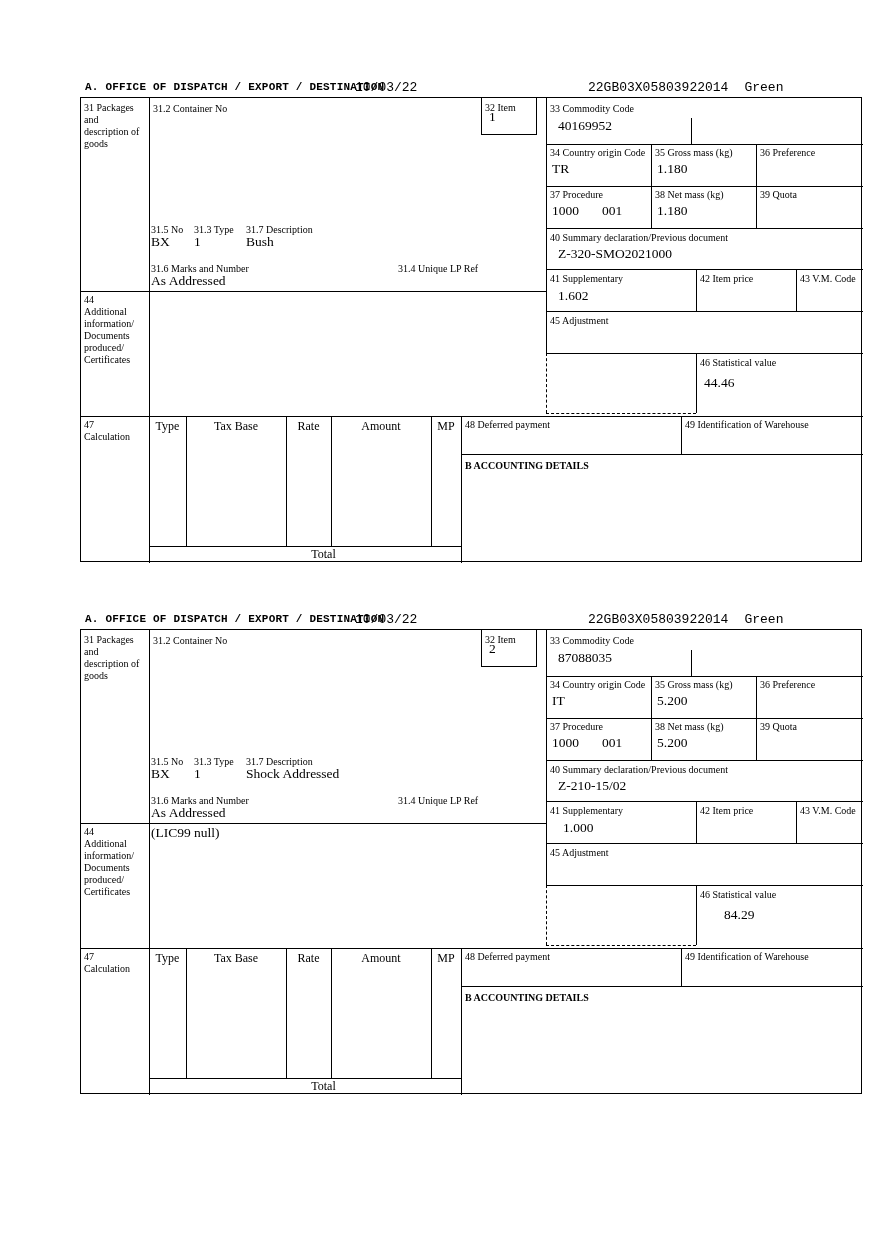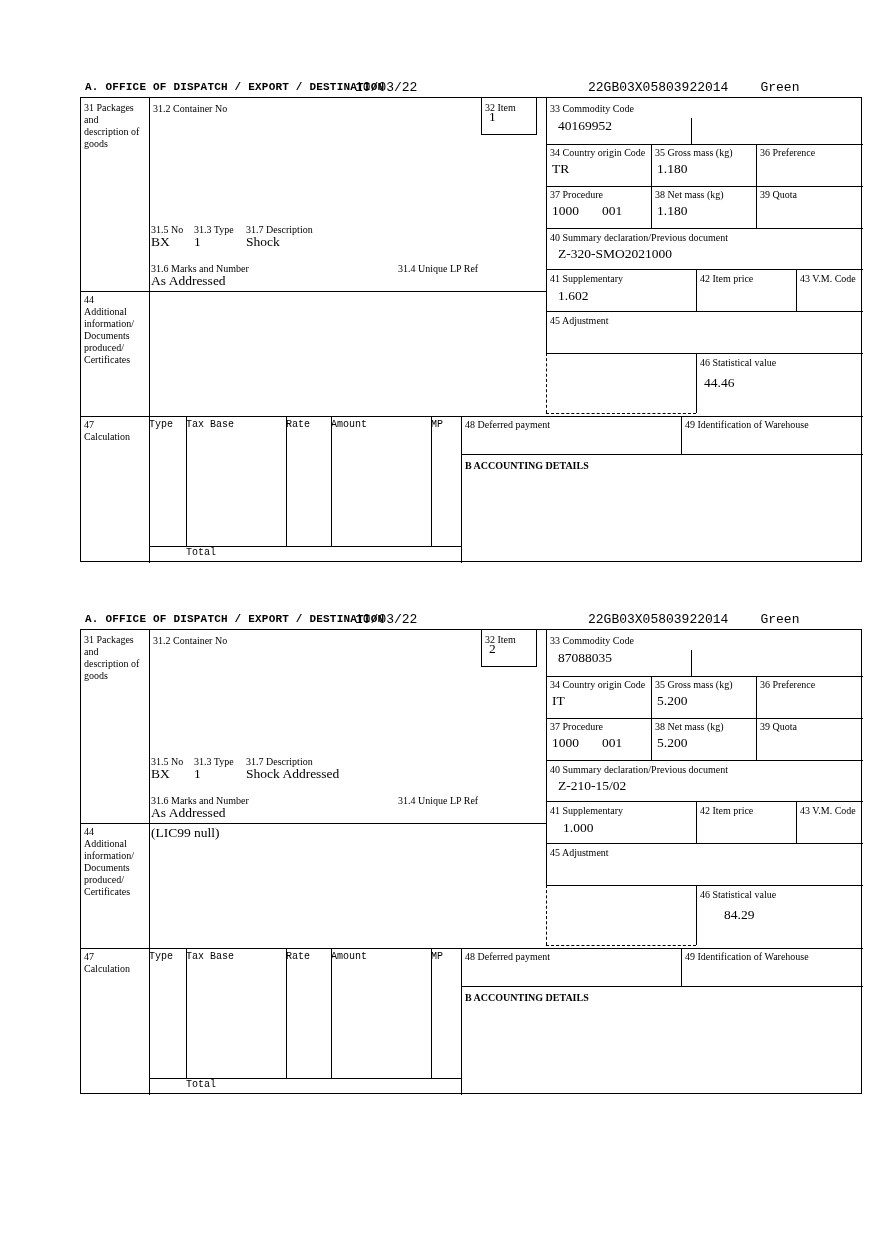--- a/index.html
+++ b/index.html
@@ -5,32 +5,32 @@
   html,body{margin:0;padding:0;}
   body{
     width:882px;height:1250px;position:relative;background:#ffffff;
     font-family:"Liberation Serif", serif;color:#000;
   }
   .sheet{position:absolute;left:80px;width:782px;}
   .hdr{position:relative;height:17px;font-family:Liberation Mono, monospace;}
   .hdr-office{position:absolute;left:5px;top:1px;font-weight:bold;font-size:11px;letter-spacing:.2px;white-space:nowrap;}
   .hdr-date{position:absolute;left:275px;top:0;font-size:13px;white-space:nowrap;}
   .hdr-ref{position:absolute;left:508px;top:0;font-size:13px;white-space:nowrap;}
-  .hdr-status{margin-left:32px;}
+  .hdr-status{margin-left:16px;}
   .form{position:absolute;left:0;top:17px;width:782px;height:465px;border:1px solid #000;box-sizing:border-box;}
   .form i{display:block;position:absolute;}
   .v{width:1px;background:#000;}
   .vd{width:0;border-left:1px dashed #000;}
   .h{height:1px;background:#000;}
   .hd{height:0;border-top:1px dashed #000;}
   .lbl{position:absolute;font-size:10px;line-height:1.2;white-space:nowrap;}
   .wrap{white-space:normal;}
   .blk{display:block;}
   .val{position:absolute;font-size:13.5px;line-height:1.1;white-space:nowrap;}
-  .colh{position:absolute;font-size:10px;font-family:Liberation Mono, monospace;}
+  .colh{position:absolute;font-size:12px;text-align:center;}
   .bold{font-weight:bold;}
 </style>
 </head>
 <body>
 
 <div class="sheet" style="top:80px">
   <div class="hdr">
     <span class="hdr-office">A.  OFFICE OF DISPATCH / EXPORT / DESTINATION</span>
     <span class="hdr-date">10/03/22</span>
     <span class="hdr-ref"><span>22GB03X05803922014</span><span class="hdr-status">Green</span></span>
@@ -82,21 +82,21 @@
     <div class="val" style="left:471px;top:106px">1000</div>
     <div class="val" style="left:521px;top:106px">001</div>
     <div class="lbl" style="left:574px;top:91px">38 Net mass (kg)</div>
     <div class="val" style="left:576px;top:106px">1.180</div>
     <div class="lbl" style="left:679px;top:91px">39 Quota</div>
     <div class="lbl" style="left:70px;top:126px">31.5 No</div>
     <div class="lbl" style="left:113px;top:126px">31.3 Type</div>
     <div class="lbl" style="left:165px;top:126px">31.7 Description</div>
     <div class="val" style="left:70px;top:137px">BX</div>
     <div class="val" style="left:113px;top:137px">1</div>
-    <div class="val" style="left:165px;top:137px">Shock</div>
+    <div class="val" style="left:165px;top:137px">Bush</div>
     <div class="lbl" style="left:469px;top:134px">40 Summary declaration/Previous document</div>
     <div class="val" style="left:477px;top:149px">Z-320-SMO2021000</div>
     <div class="lbl" style="left:70px;top:165px">31.6 Marks and Number</div>
     <div class="lbl" style="left:317px;top:165px">31.4 Unique LP Ref</div>
     <div class="val" style="left:70px;top:176px">As Addressed</div>
     <div class="lbl" style="left:469px;top:175px">41 Supplementary</div>
     <div class="val" style="left:477px;top:191px">1.602</div>
     <div class="lbl" style="left:619px;top:175px">42 Item price</div>
     <div class="lbl" style="left:719px;top:175px">43 V.M. Code</div>
     <div class="lbl wrap" style="left:3px;top:196px;width:60px"><span class="blk">44</span><span>Additional information/ Documents produced/ Certificates</span></div>

